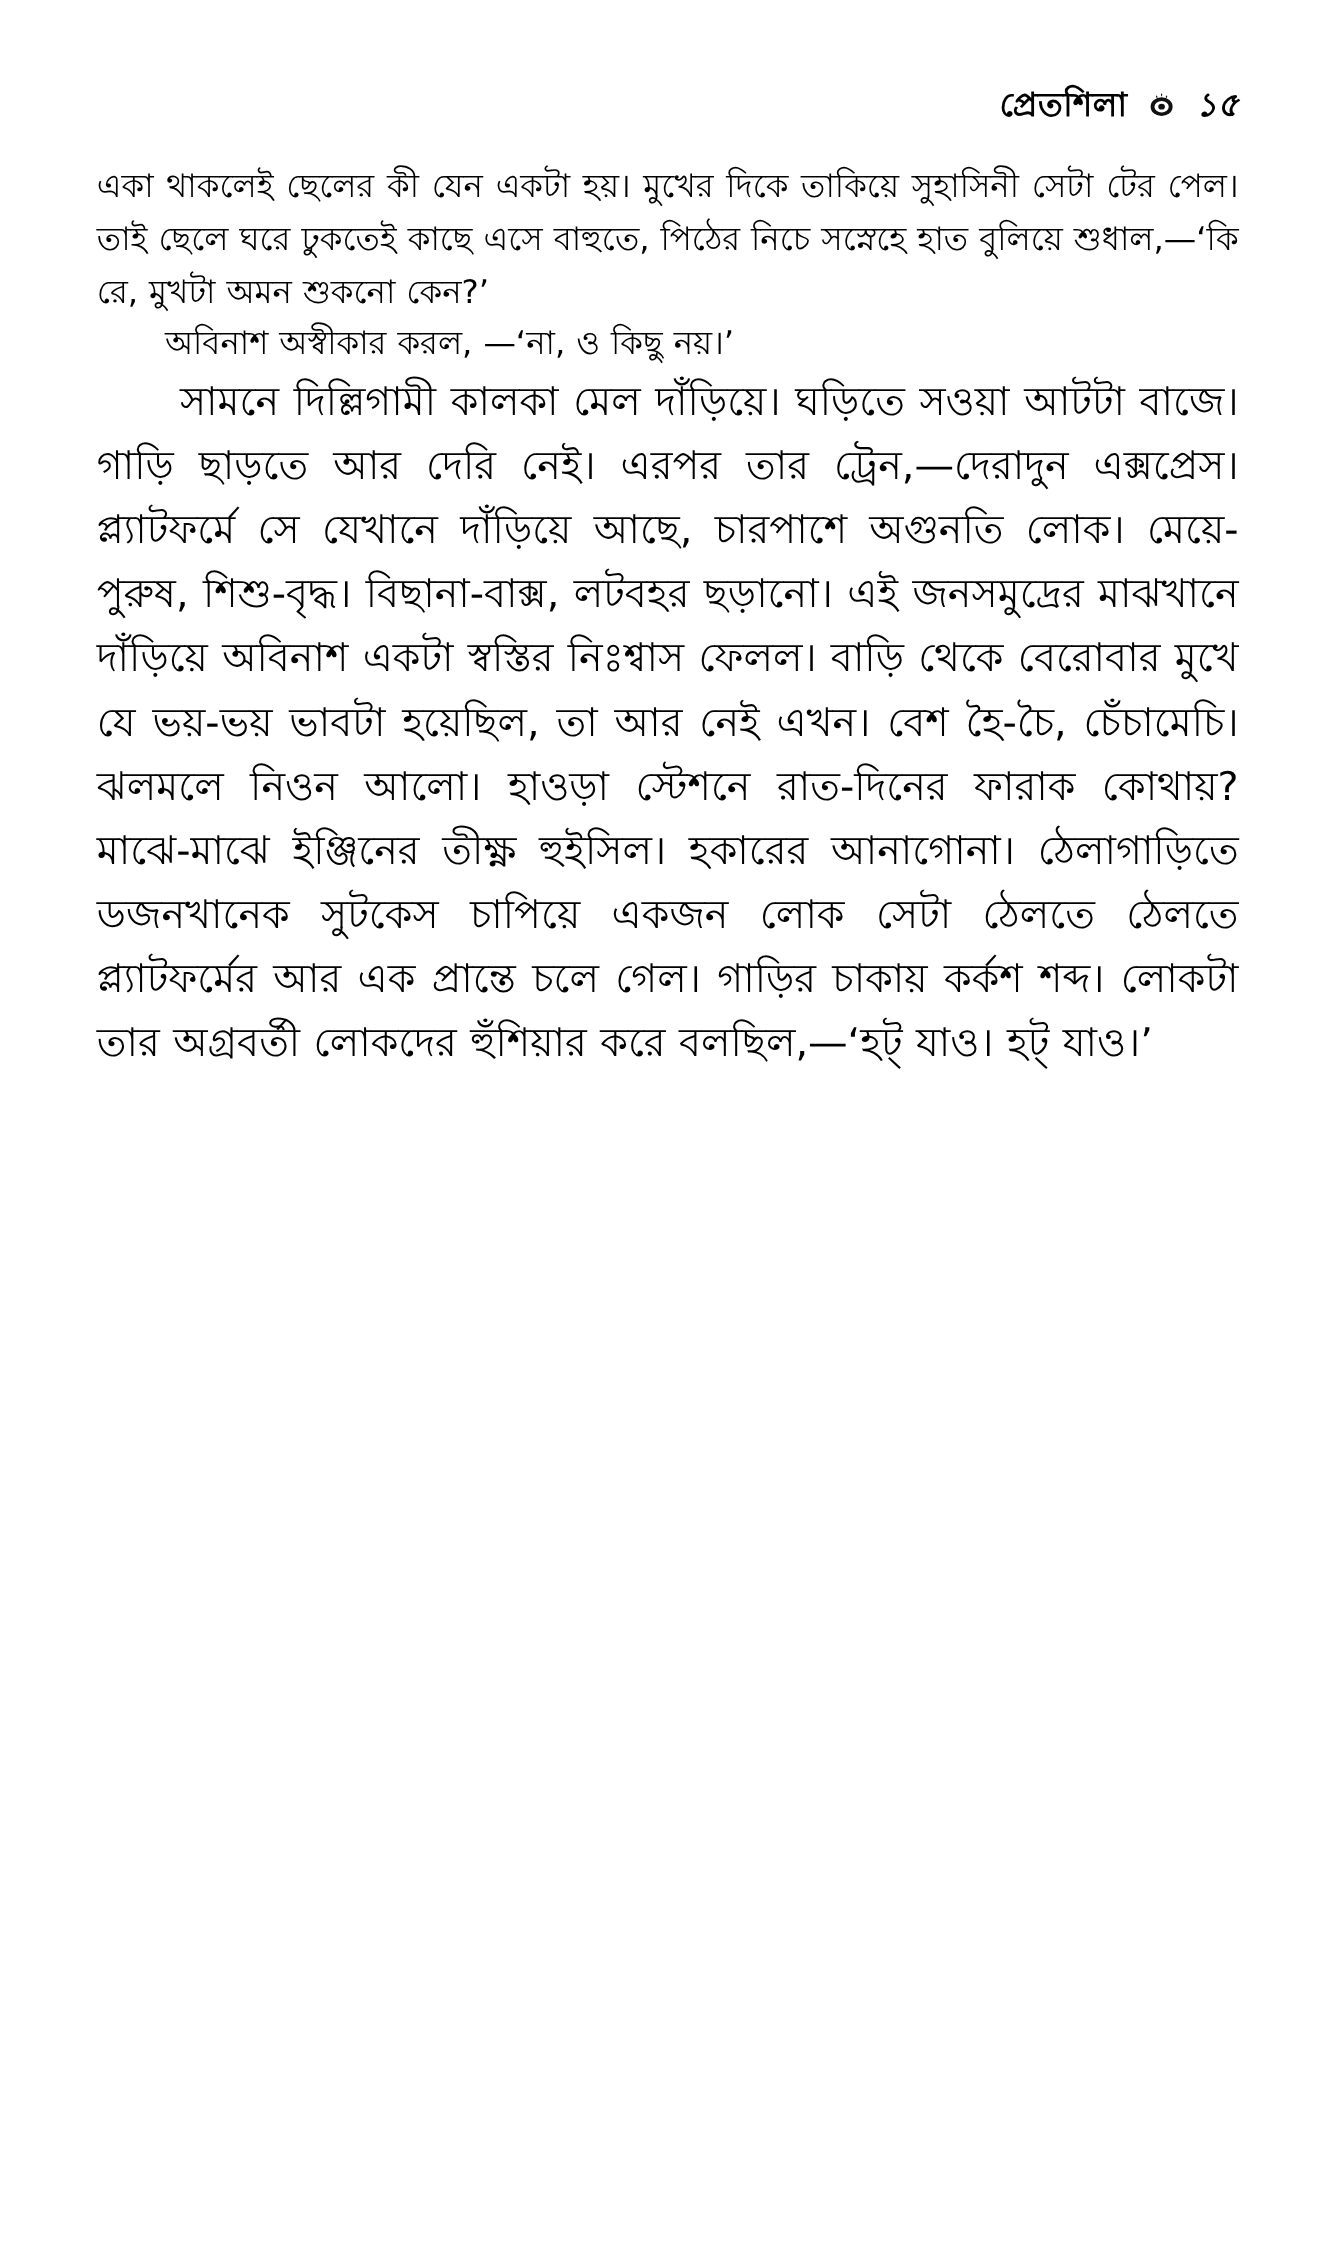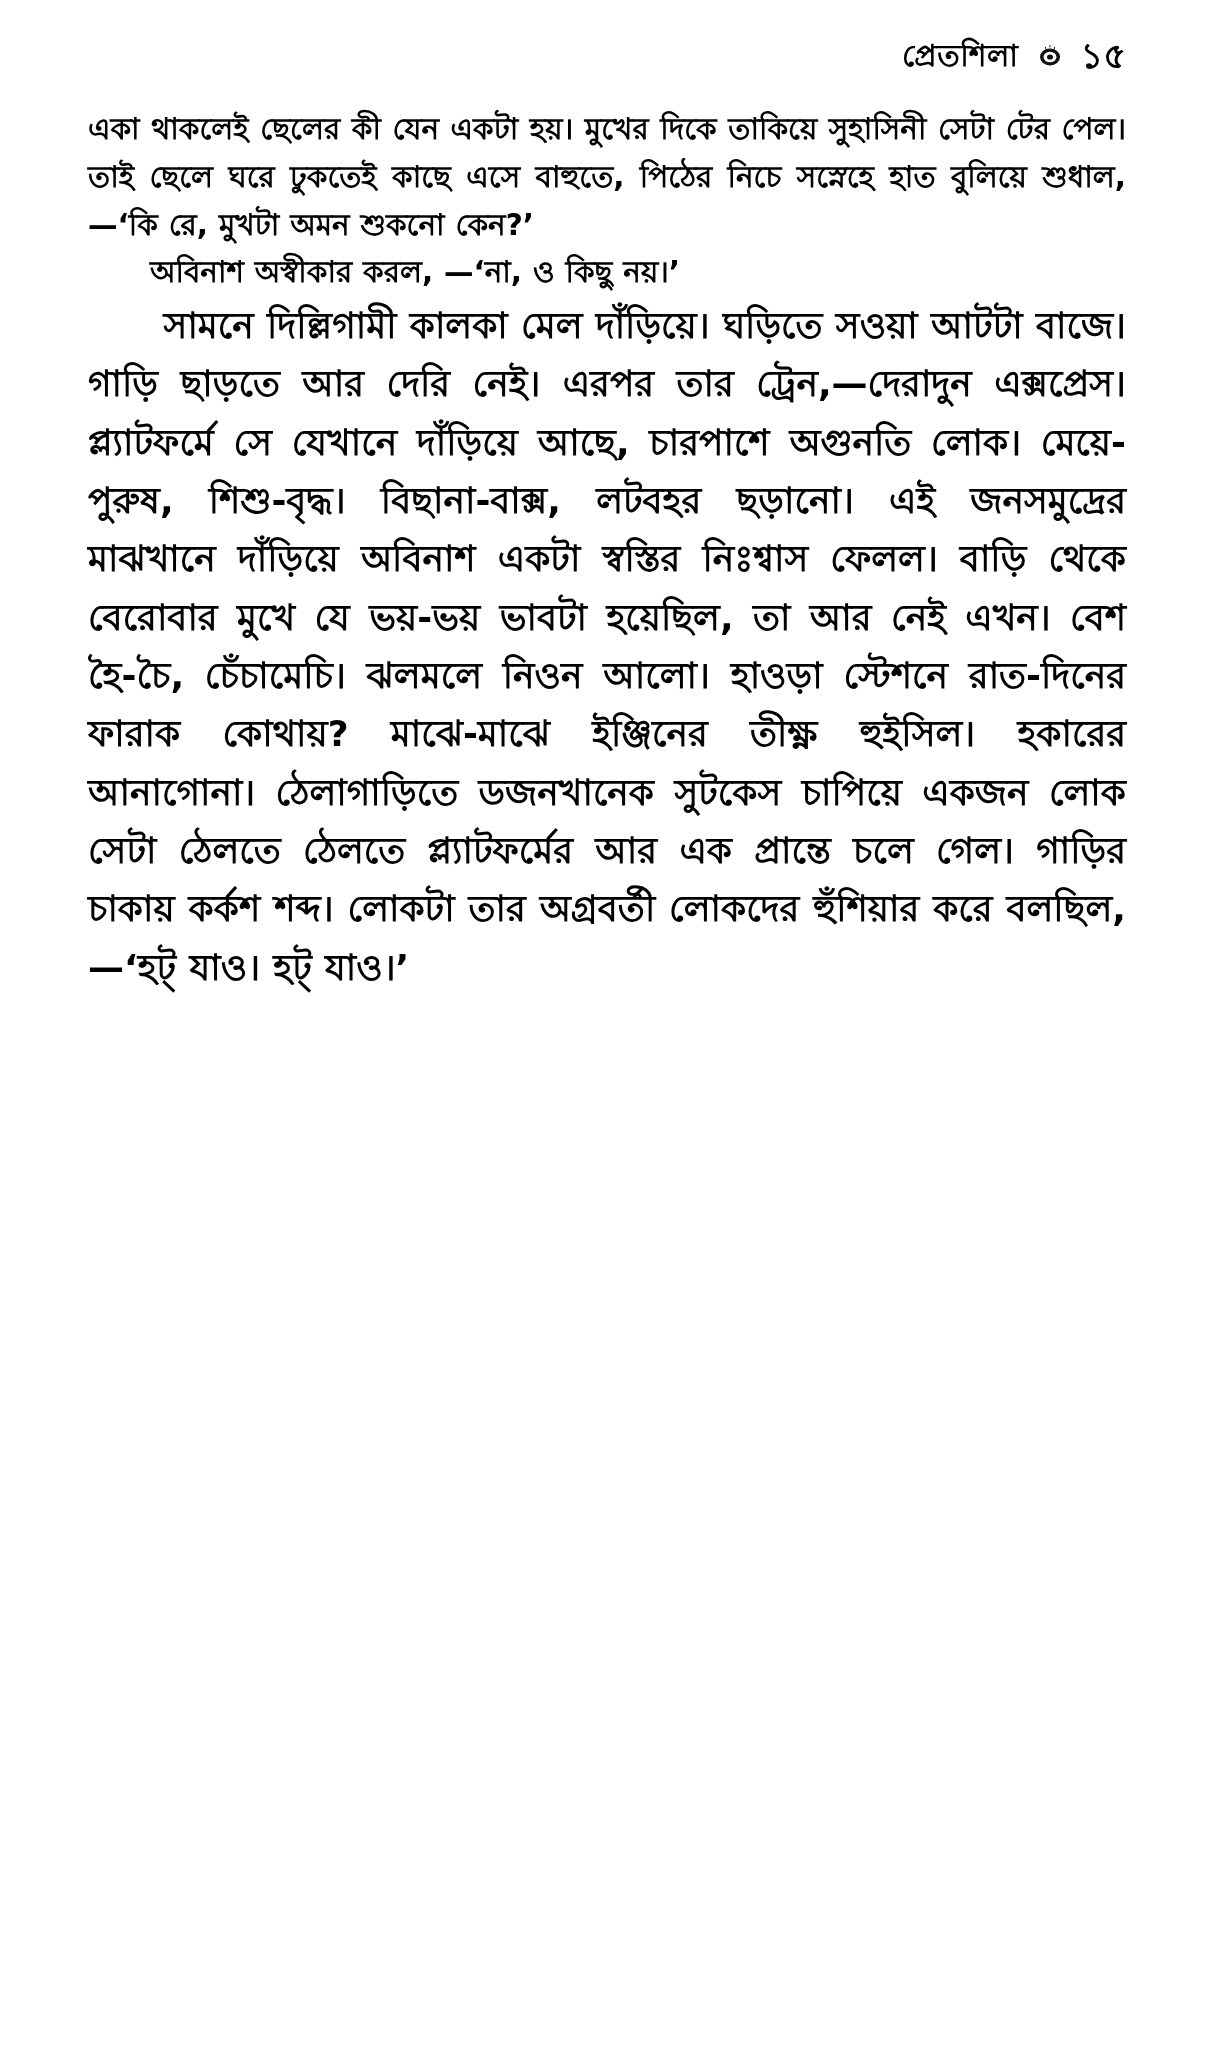--- a/index.html
+++ b/index.html
@@ -11,21 +11,21 @@
     width: 1214px;
     min-height: 2046px;
     font-family: "DejaVu Sans", sans-serif;
     color: #000000;
   }
   .page {
     position: relative;
     width: 1214px;
     min-height: 2046px;
     box-sizing: border-box;
-    padding: 32px 88px 40px 88px;
+    padding: 72px 88px 40px 88px;
     background: #ffffff;
   }
   .running-head {
     display: flex;
     align-items: center;
     justify-content: flex-end;
     gap: 16px;
     height: 48px;
     margin: 0 0 26px 0;
   }
@@ -36,34 +36,35 @@
     line-height: 1;
   }
   .running-head .ornament {
     display: inline-block;
     width: 30px;
     height: 30px;
     position: relative;
   }
   .running-head .ornament svg { display: block; }
   .running-head .page-number {
-    font-size: 35px;
+    font-size: 30px;
     font-weight: 700;
     line-height: 1;
     min-width: 38px;
     text-align: right;
+    font-style: italic;
   }
   .body-text p {
     margin: 0;
     font-size: 29.5px;
     line-height: 1.62;
     text-align: justify;
     text-justify: inter-word;
     word-spacing: 0.02em;
-    font-weight: 700;
+    font-weight: 400;
   }
   .body-text p.indent {
     text-indent: 2.1em;
   }
   .body-text p.small {
     font-size: 36px;
   }
 </style>
 </head>
 <body>

